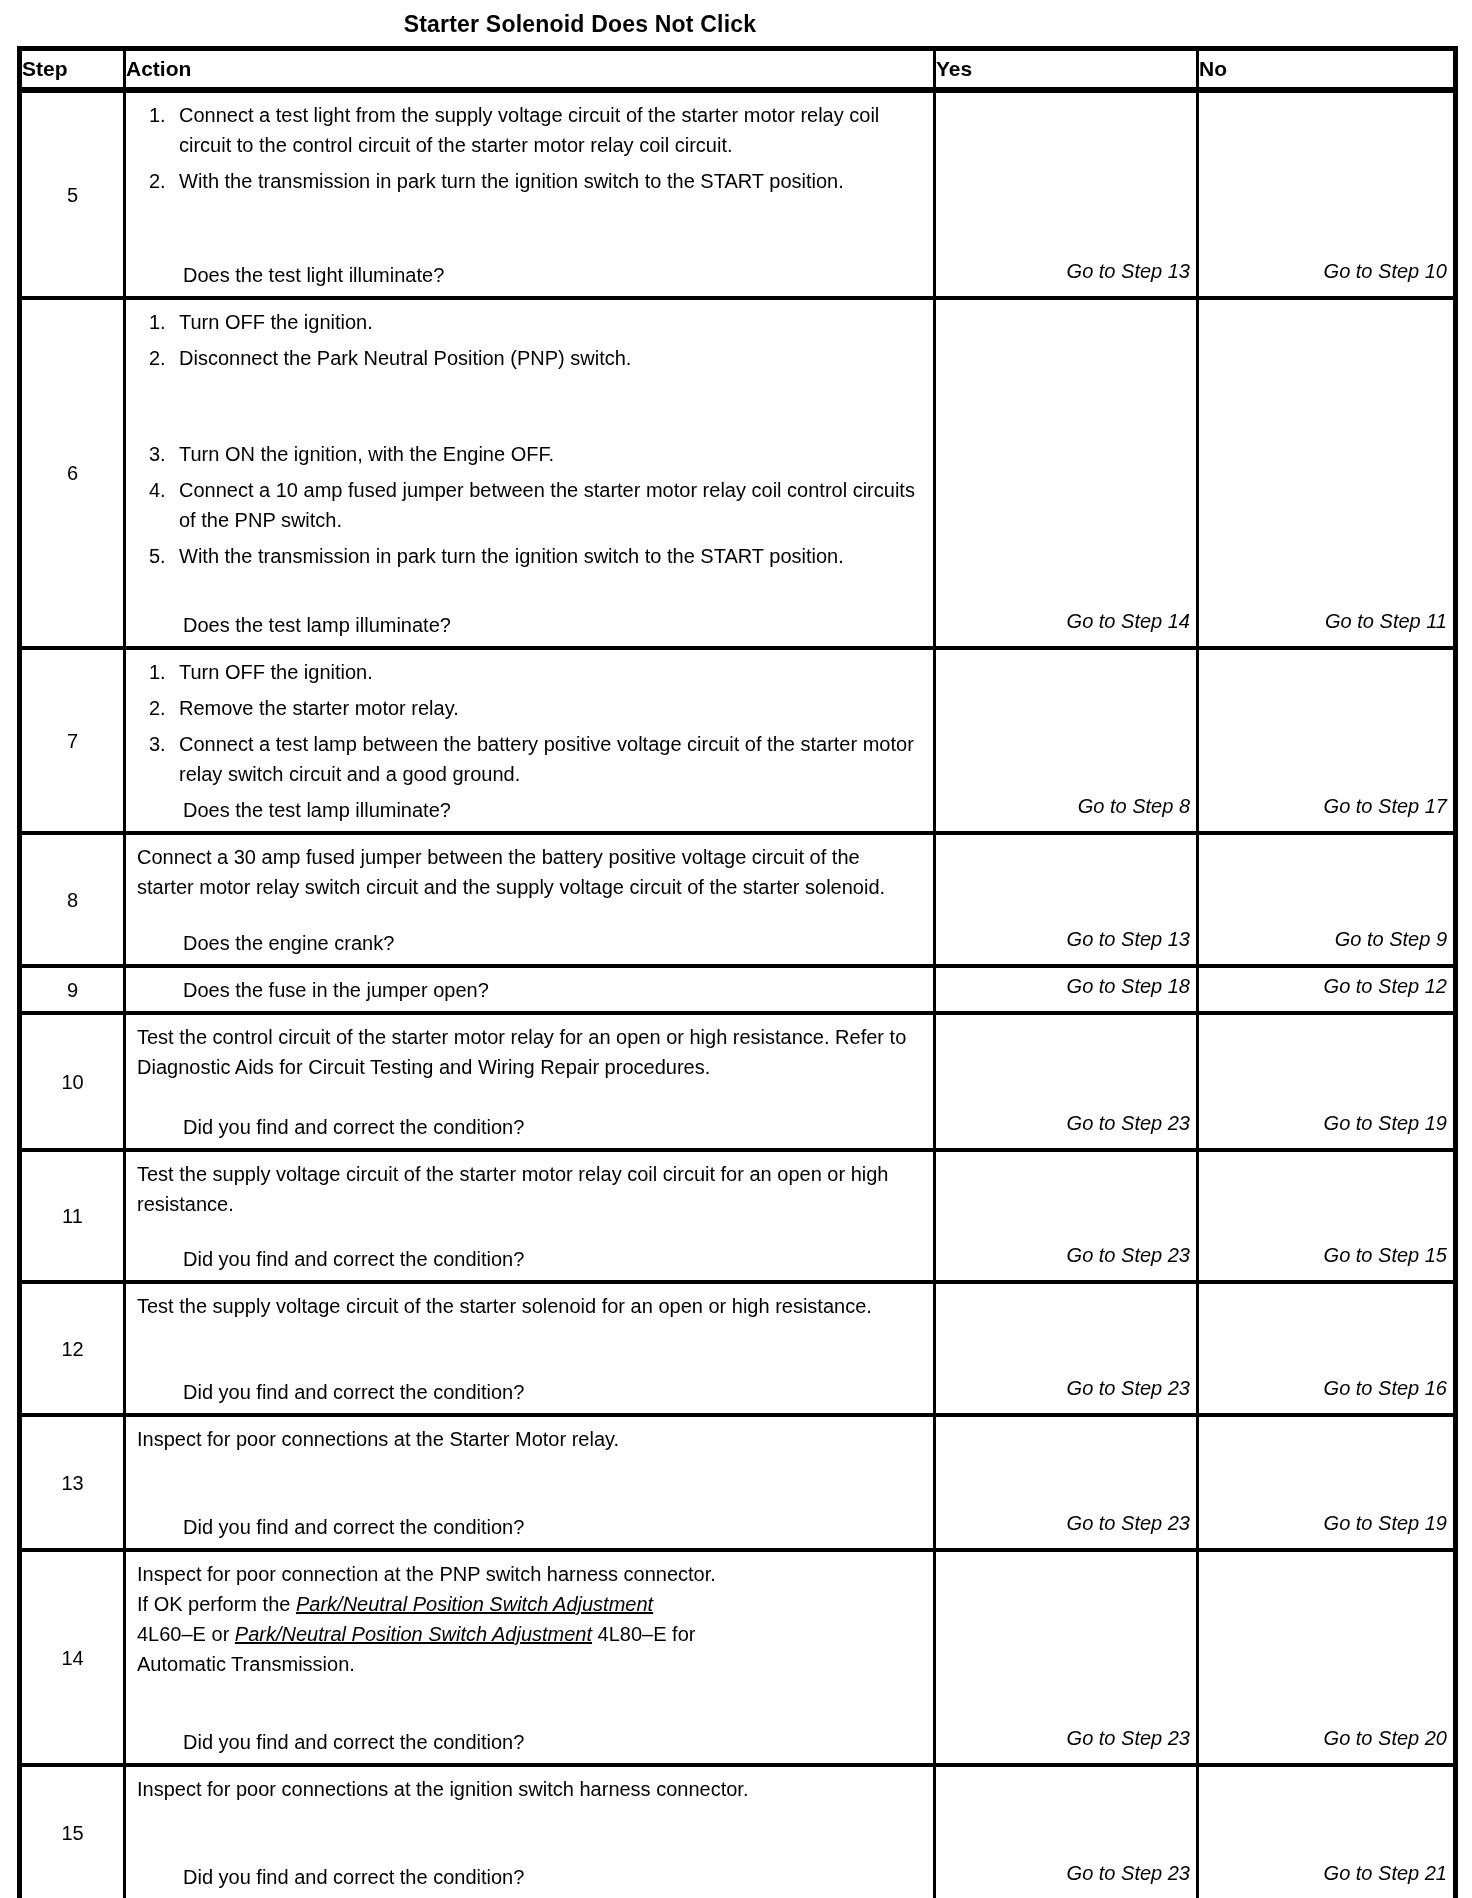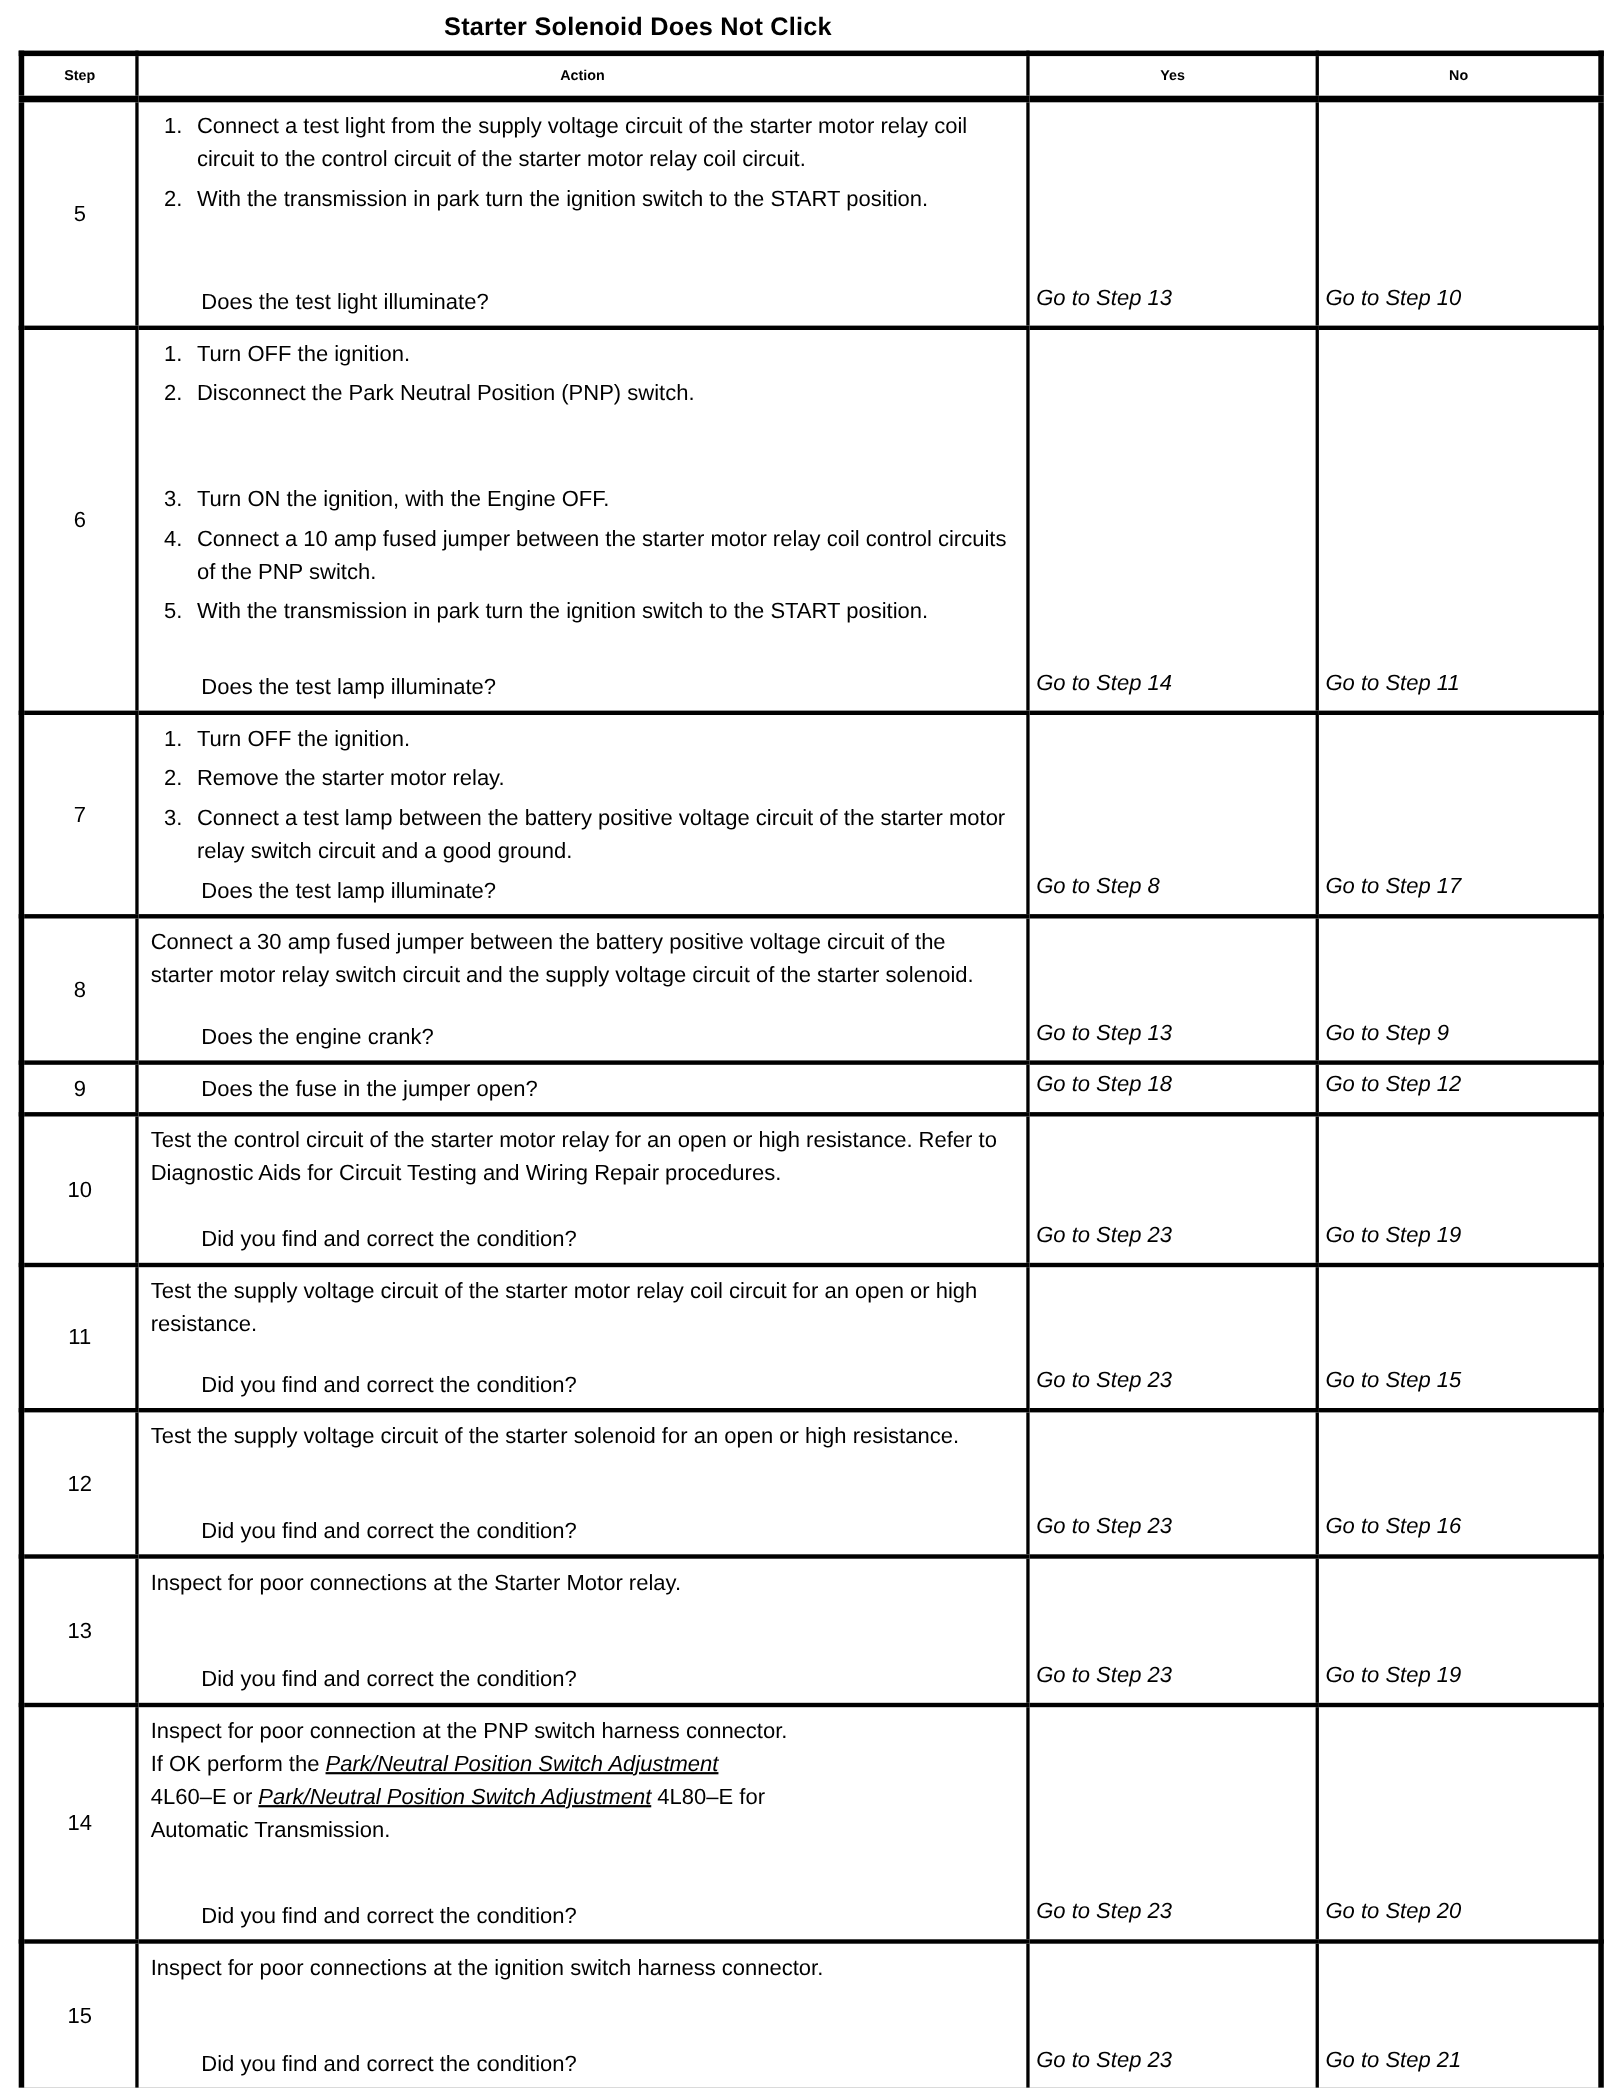--- a/index.html
+++ b/index.html
@@ -17,32 +17,32 @@
     border-collapse:collapse;table-layout:fixed;
     width:1436px;margin-left:17px;
     border:5px solid #000;
   }
   col.c-step{width:105px}
   col.c-action{width:810px}
   col.c-yes{width:263px}
   col.c-no{width:258px}
   th{
     border:3px solid #000;border-top-width:4px;border-bottom-width:6px;
-    font-size:13px;font-weight:bold;text-align:center;height:36px;
+    font-size:21px;font-weight:bold;text-align:left;height:36px;
     padding:0;vertical-align:middle;
   }
   td{
     border:3px solid #000;border-top-width:4px;border-bottom-width:4px;
     padding:0;vertical-align:top;
   }
   tr:last-child td{border-bottom-width:7px;}
   td.step-cell{vertical-align:middle;text-align:center;}
   td.yn-cell{vertical-align:bottom;}
   .yn{
-    text-align:left;font-style:italic;padding:0 6px 10px 6px;
+    text-align:right;font-style:italic;padding:0 6px 10px 6px;
   }
   .cellwrap{
     box-sizing:border-box;display:flex;flex-direction:column;
     padding:7px 12px 6px 11px;
   }
   .row-5  .cellwrap{min-height:203px}
   .row-6  .cellwrap{min-height:346px}
   .row-7  .cellwrap{min-height:171px}
   .row-8  .cellwrap{min-height:129px}
   .row-9  .cellwrap{min-height:41px}

